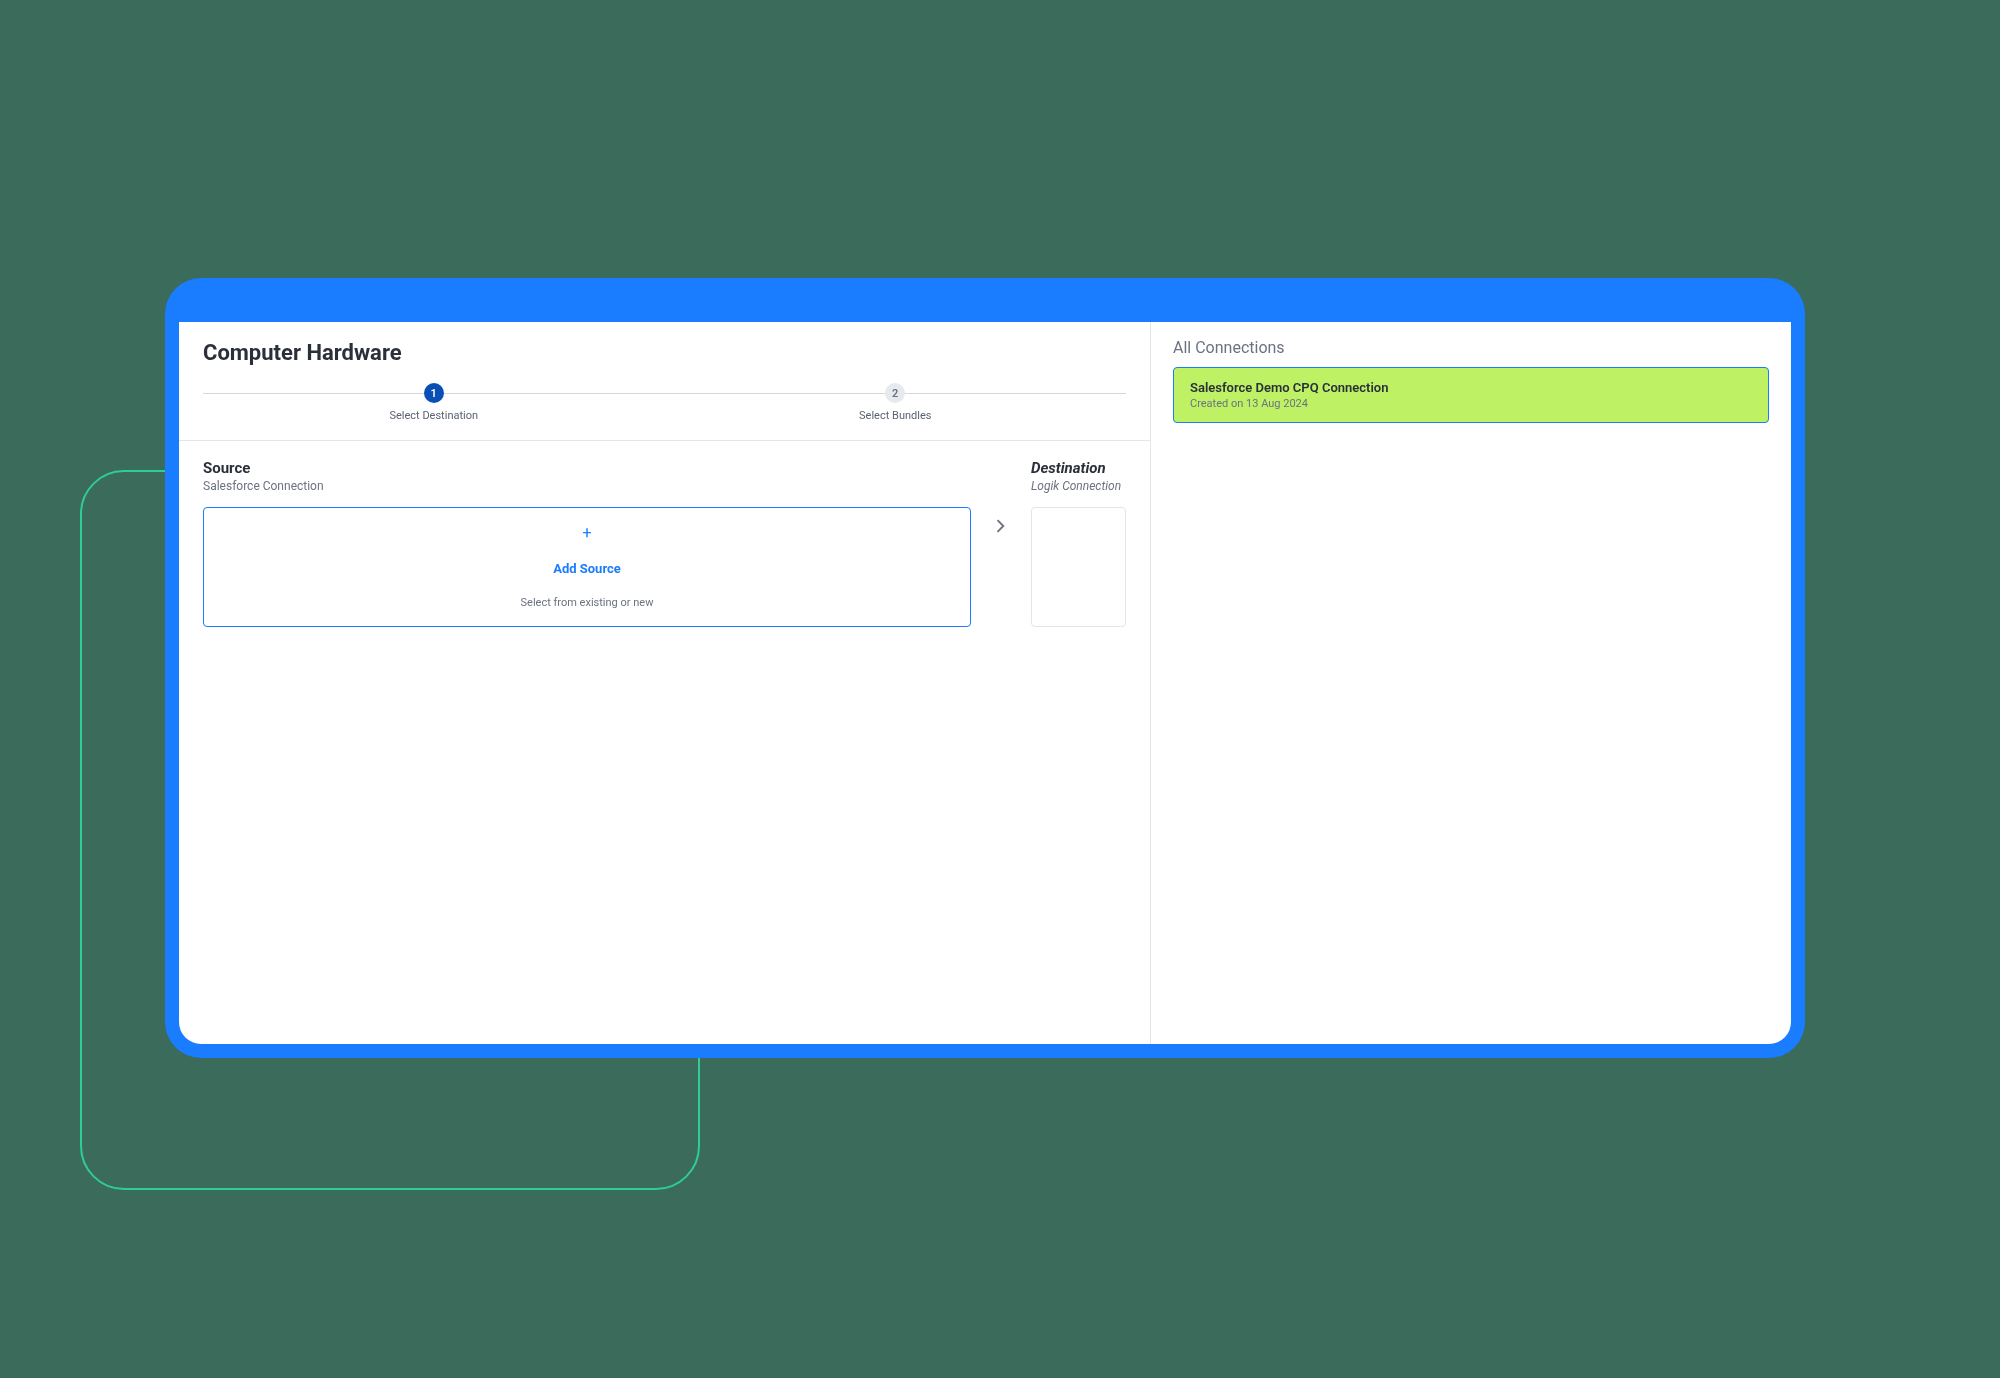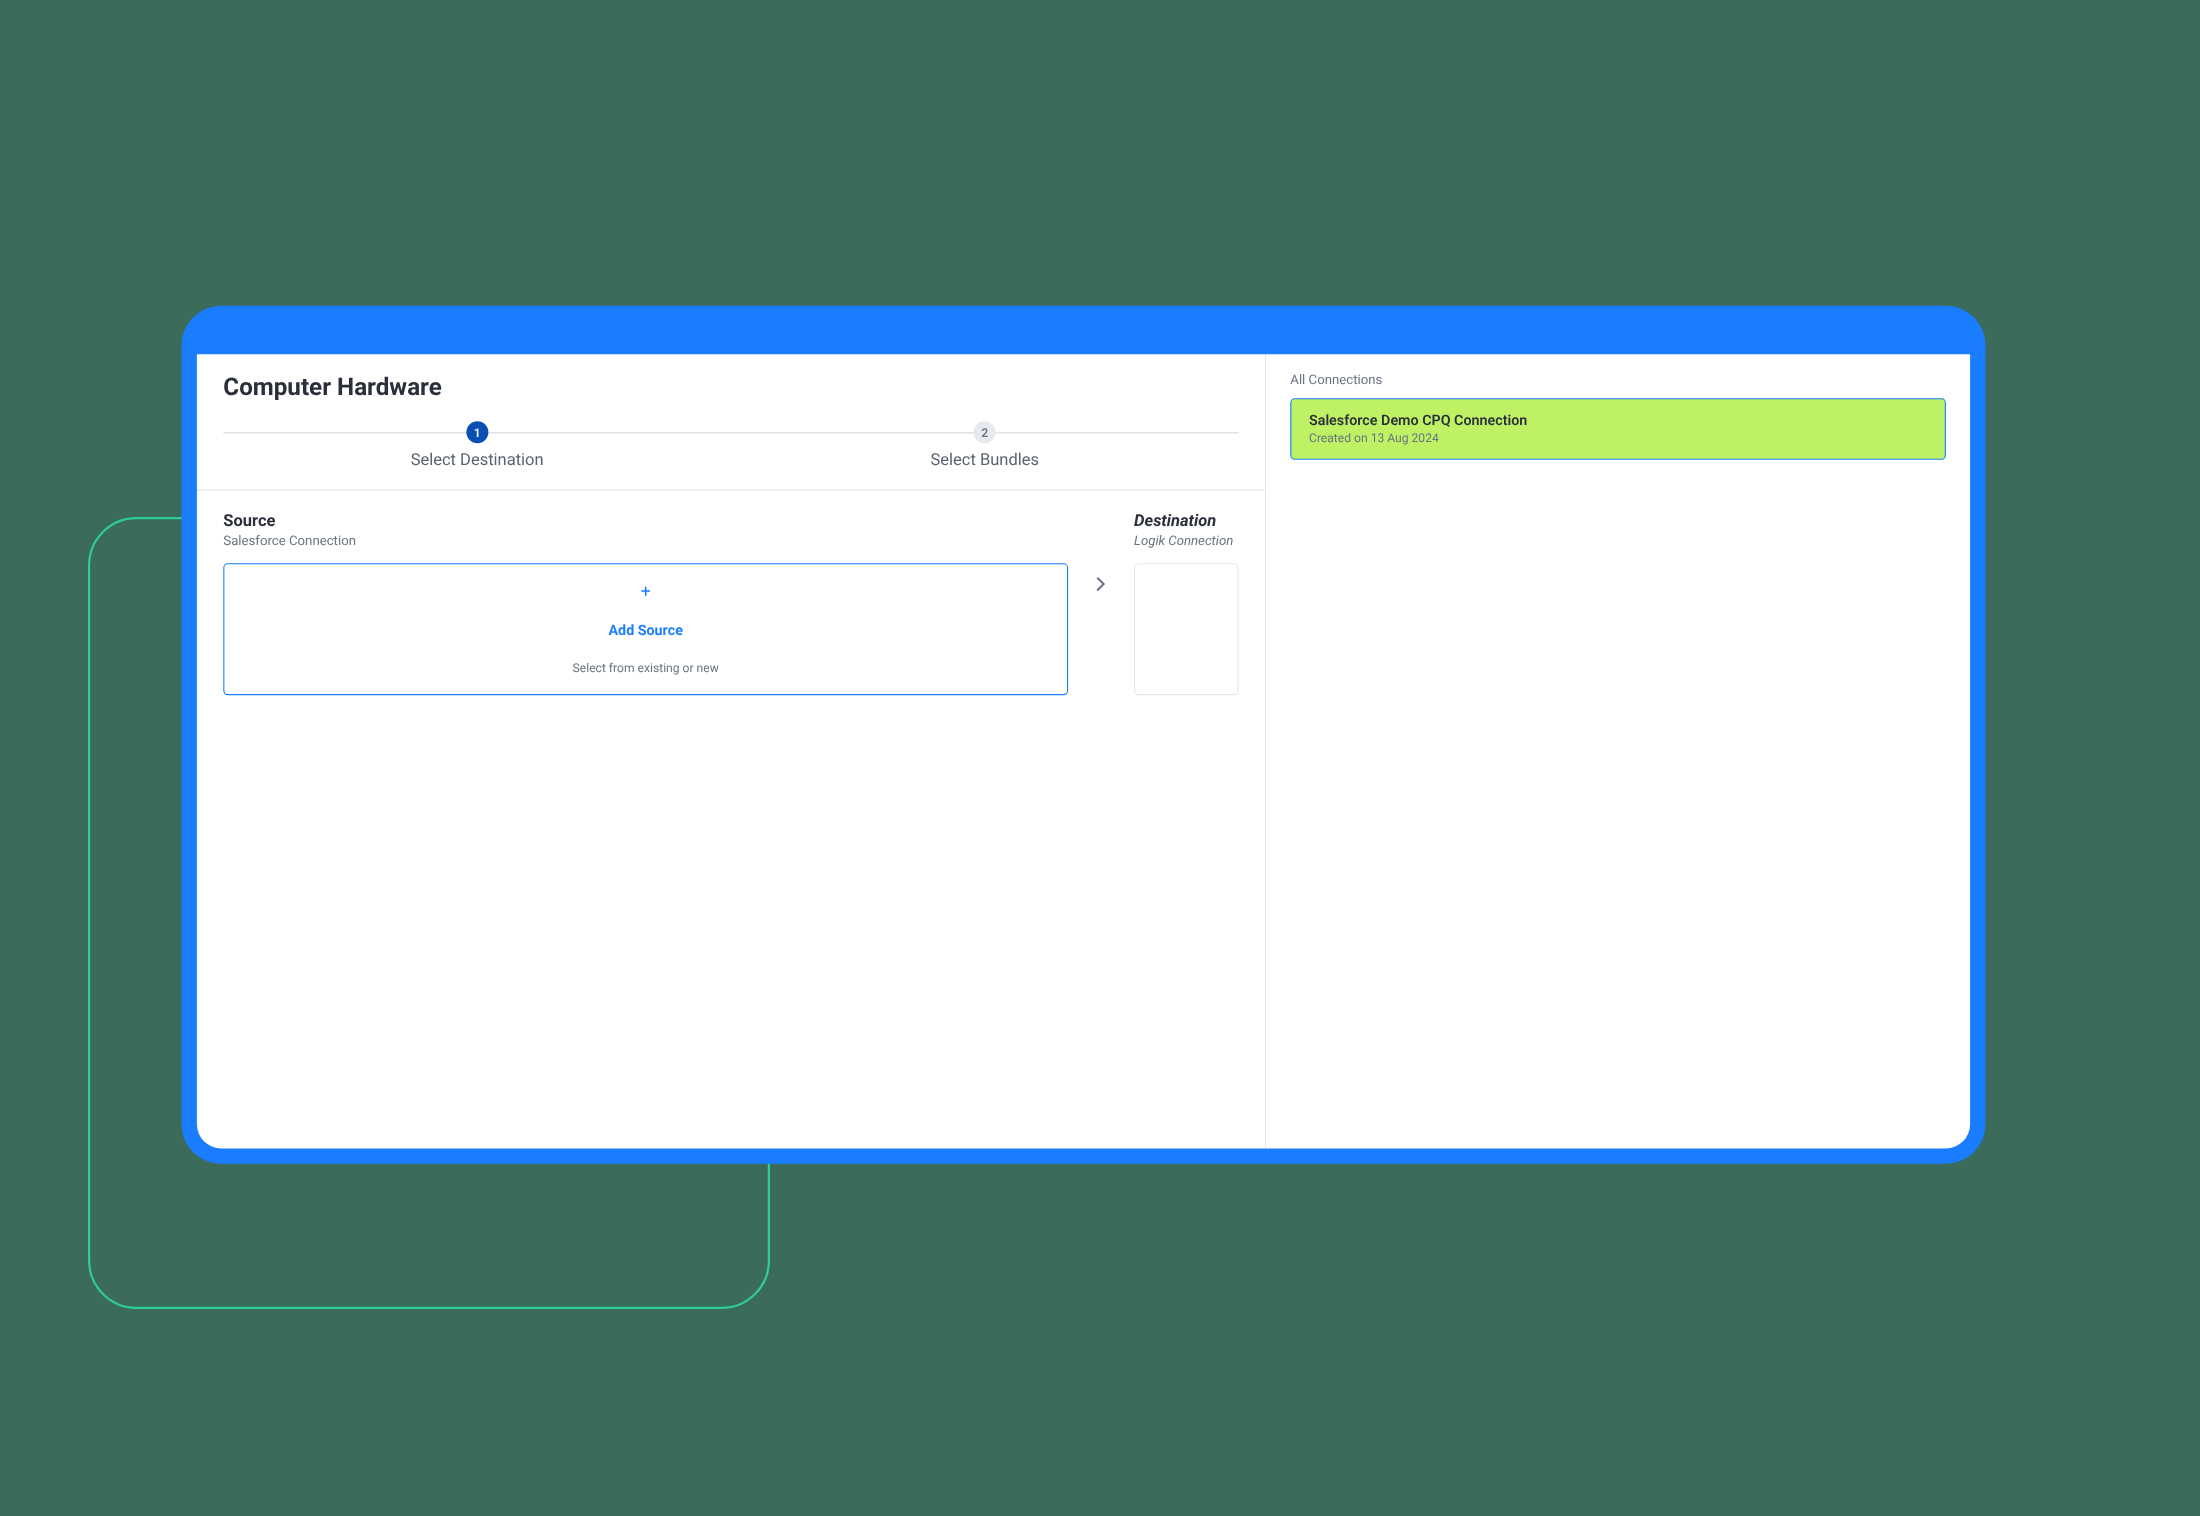--- a/index.html
+++ b/index.html
@@ -101,21 +101,21 @@
   .step-circle.active {
     background: #0a4fb5;
     color: #fff;
   }
   .step-circle.inactive {
     background: #e6e9ee;
     color: #6b7280;
   }
   .step-label {
     margin-top: 6px;
-    font-size: 15px;
+    font-size: 11px;
     color: #5a6373;
   }
 
   .divider {
     height: 1px;
     background: #e2e6eb;
     margin-top: 14px;
   }
 
   
@@ -198,21 +198,21 @@
     flex-direction: column;
   }
   .side-header {
     font-size: 14px;
     font-weight: 700;
     color: #2b2f3a;
     padding: 16px 22px;
     border-bottom: 1px solid #e2e6eb;
   }
   .side-section-label {
-    font-size: 12px;
+    font-size: 16px;
     color: #6b7280;
     padding: 16px 22px 10px 22px;
   }
   .conn-card {
     margin: 0 22px;
     border: 1px solid #1a7cff;
     border-radius: 4px;
     background: #bef264;
     padding: 12px 16px;
     cursor: pointer;

